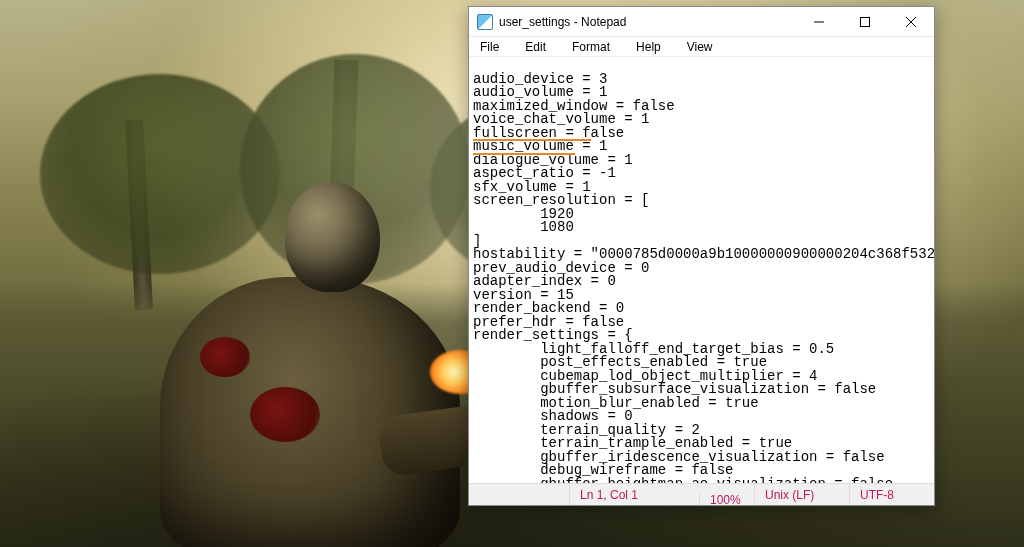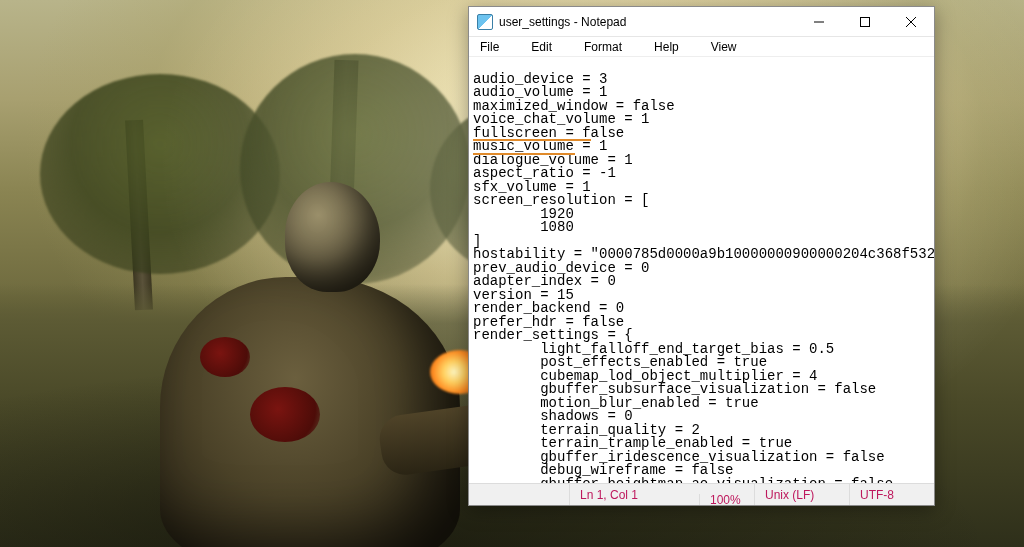--- a/index.html
+++ b/index.html
@@ -87,21 +87,21 @@
   }
   .title { flex:0 0 auto; }
   .title-spacer { flex:1; }
   .win-btn {
     width:46px; height:30px; display:flex; align-items:center; justify-content:center;
     color:#333;
   }
   .win-btn svg { width:10px; height:10px; }
 
   .menubar {
-    height: 20px; display:flex; gap:18px; align-items:center;
+    height: 20px; display:flex; gap:12px; align-items:center;
     padding: 0 4px; border-bottom: 1px solid #eee;
     font-size: 12px;
   }
   .menu-item { padding: 1px 7px; }
 
   .editor {
     flex:1; overflow:hidden; position:relative;
     font-family: Consolas, "Courier New", monospace;
     font-size: 14px; line-height: 13.5px;
     white-space: pre; padding: 2px 4px;

